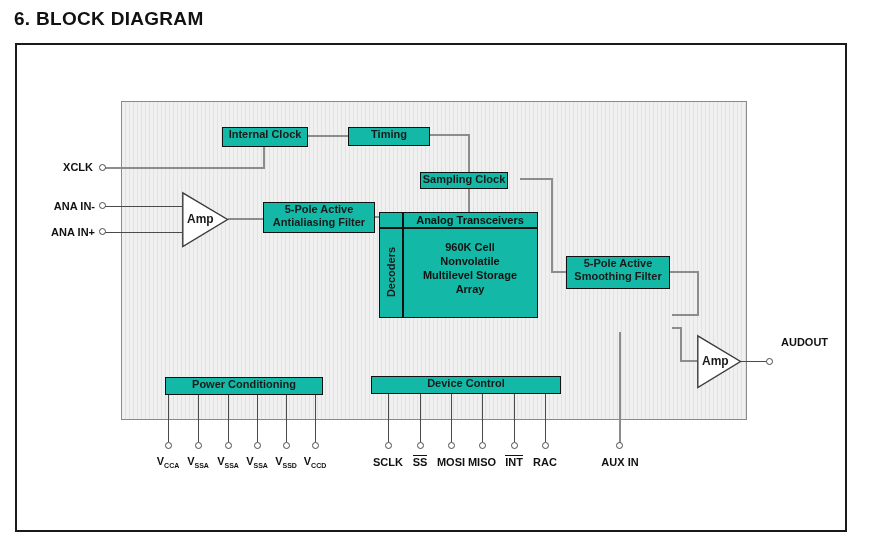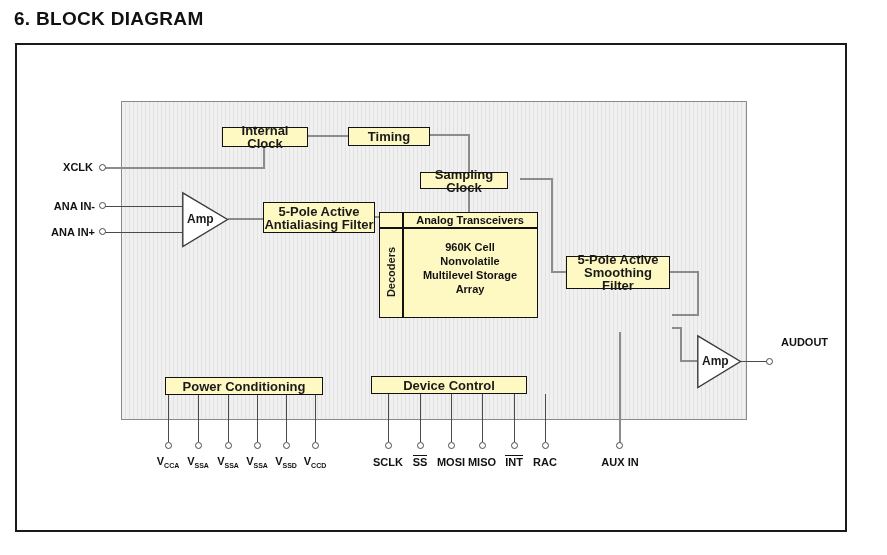--- a/index.html
+++ b/index.html
@@ -9,23 +9,23 @@
     font-weight:bold; color:#1a1a1a; overflow:hidden;
   }
   .title { position:absolute; left:14px; top:8px; font-size:19px; letter-spacing:.3px; color:#111; }
   .frame { position:absolute; left:15px; top:43px; width:832px; height:489px; border:2px solid #1a1a1a; }
   .hatch {
     position:absolute; left:121px; top:101px; width:626px; height:319px;
     background:repeating-linear-gradient(to right, #f0f0f0 0px, #f0f0f0 3px, #e2e2e2 3px, #e2e2e2 4px);
     border:1px solid #8a8a8a;
   }
   .box {
-    position:absolute; background:#fef9c3; border:1.5px solid #111;
-    display:flex; flex-direction:column; align-items:center; justify-content:center;
-    font-size:13px; line-height:13px; text-align:center;
+    position:absolute; background:#14b8a6; border:1.5px solid #111;
+    display:flex; flex-direction:column; align-items:center; 
+    font-size:11px; line-height:13px; text-align:center;
   }
   .wire { position:absolute; background:#8c8c8c; }
   .wire.thin { background:#4a4a4a; }
   .term {
     position:absolute; width:7px; height:7px; border:1.2px solid #4a4a4a;
     border-radius:50%; background:#fff;
   }
   .lbl { position:absolute; font-size:11px; line-height:13px; color:#111; }
   .lbl.r { text-align:right; }
   .lbl.c { text-align:center; }
@@ -109,21 +109,21 @@
     <div>Array</div>
   </div>
 
   <div class="box" style="left:566px;top:256px;width:104px;height:33px">
     <span>5-Pole Active</span>
     <span>Smoothing Filter</span>
   </div>
   <div class="box" style="left:165px;top:377px;width:158px;height:18px">
     <span>Power Conditioning</span>
   </div>
-  <div class="box" style="left:371px;top:376px;width:156px;height:18px">
+  <div class="box" style="left:371px;top:376px;width:190px;height:18px">
     <span>Device Control</span>
   </div>
 
   <svg class="amp" style="left:182px;top:192px" width="47" height="56">
     <polygon points="0.8,0.8 45.5,27.5 0.8,54.5" fill="#ffffff" stroke="#3a3a3a" stroke-width="1.4"></polygon>
   </svg>
   <div class="amplbl" style="left:187px;top:212px">Amp</div>
 
   <svg class="amp" style="left:697px;top:335px" width="45" height="54">
     <polygon points="0.8,0.8 43.5,26.5 0.8,52.5" fill="#ffffff" stroke="#3a3a3a" stroke-width="1.4"></polygon>

